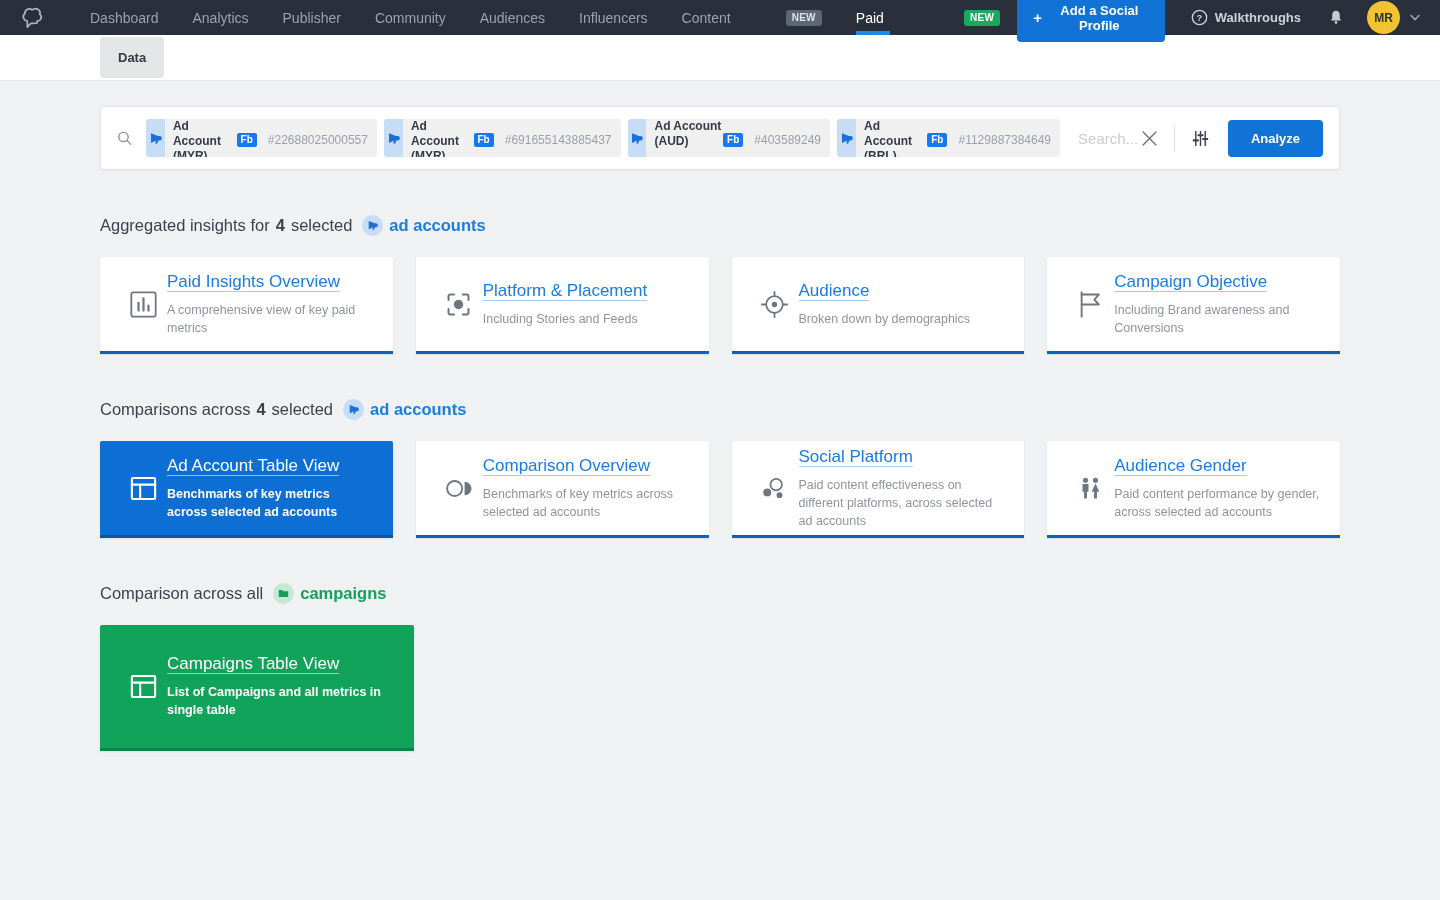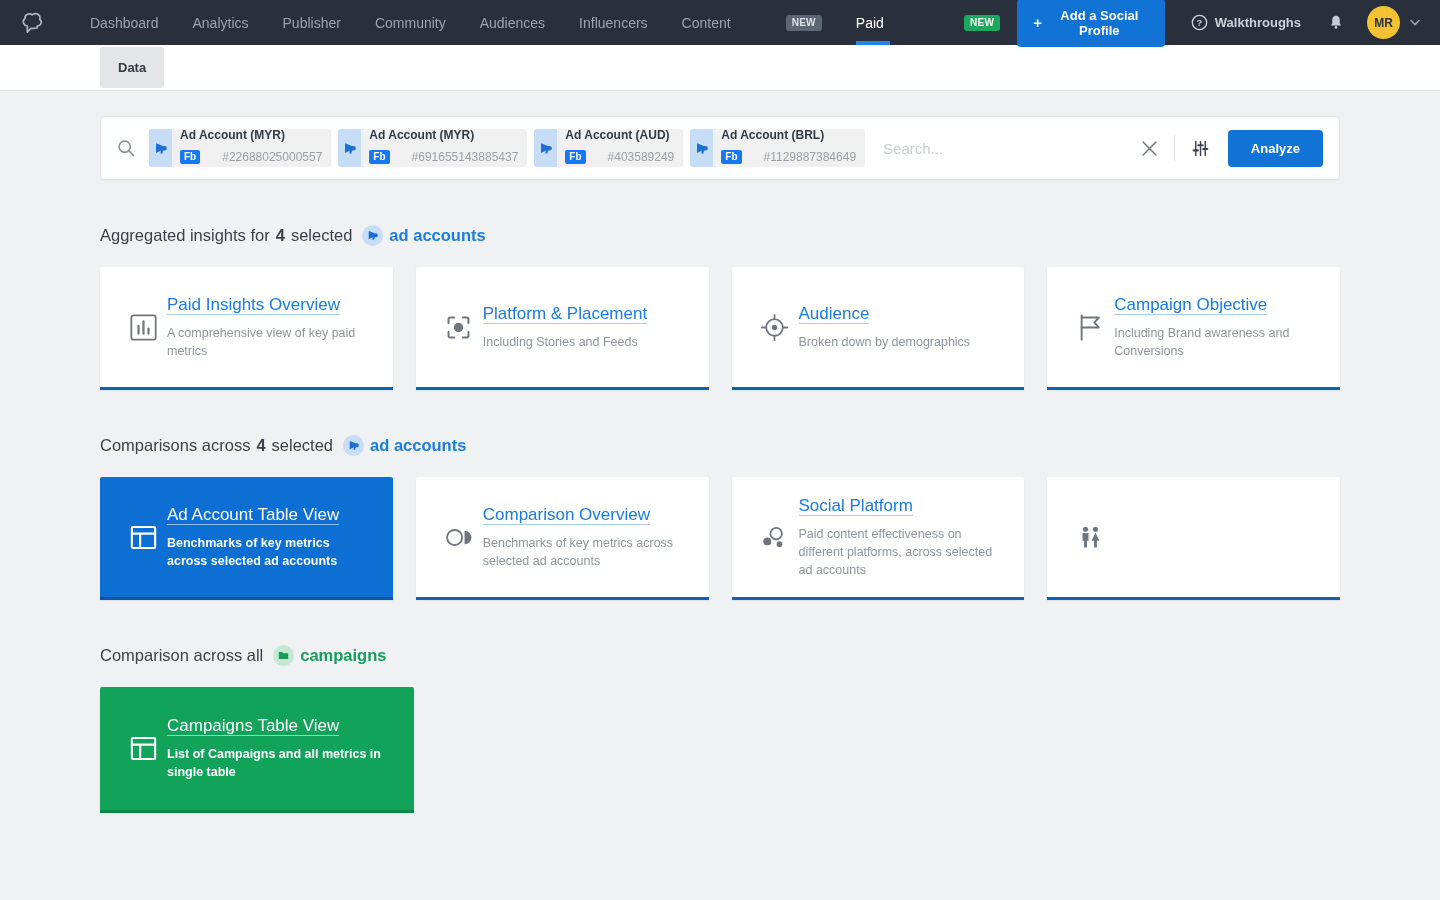--- a/index.html
+++ b/index.html
@@ -6,21 +6,21 @@
   html,body { width:1440px; height:900px; }
   body {
     font-family:"Liberation Sans", sans-serif;
     background:#f0f1f2;
     color:#3b424d;
     overflow:hidden;
   }
 
   
   .topnav {
-    height:45px; background:#29303c;
+    height:35px; background:#29303c;
     display:flex; align-items:center;
     padding:0 20px 0 18px;
   }
   .logo { display:flex; align-items:center; margin-right:28px; cursor:pointer; }
   .nav-items { display:flex; align-items:center; height:100%; }
   .nav-item {
     position:relative; height:100%;
     display:flex; align-items:center; gap:7px;
     padding:0 17px;
     font-size:14px; color:#9aa3ae; cursor:pointer; white-space:nowrap;
@@ -71,23 +71,23 @@
   .main { padding:25px 100px 0 100px; }
 
   .search-card {
     background:#fff; border:1px solid #e0e2e5; border-radius:4px;
     height:64px; display:flex; align-items:center; padding:0 16px;
     box-shadow:0 1px 2px rgba(0,0,0,.04);
   }
   .chips { display:flex; align-items:center; gap:7px; margin-left:13px; }
   .chip { display:flex; height:38px; border-radius:3px; overflow:hidden; cursor:pointer; }
   .chip-left { width:23px; background:#c7dcf5; display:flex; align-items:center; justify-content:center; }
-  .chip-right { background:#f0f0f1; padding:0 9px 4px 8px; display:flex; flex-direction:column; justify-content:center; }
+  .chip-right { background:#f0f0f1; padding:0 9px 4px 8px; display:flex; flex-direction:row; justify-content:center; }
   .chip-title { font-size:12px; font-weight:bold; color:#333b46; line-height:15px; }
-  .chip-row2 { display:flex; align-items:center; gap:22px; margin-top:7px; }
+  .chip-row2 { display:flex; align-items:center; gap:11px; margin-top:7px; }
   .fb-badge {
     background:#1877f2; color:#fff; font-size:10px; font-weight:bold;
     padding:2px 4px; border-radius:2px; line-height:1;
   }
   .chip-id { font-size:12px; color:#9aa0a8; }
   .search-input {
     flex:1; border:none; outline:none; margin-left:18px;
     font-family:inherit; font-size:15px; color:#3b82f6; min-width:60px; background:transparent;
   }
   .search-input::placeholder { color:#c9cdd2; }
@@ -111,21 +111,21 @@
     display:flex; align-items:center; justify-content:center; margin-left:4px;
   }
   .entity-badge.blue { background:#c7dcf5; }
   .entity-badge.green { background:#c4e8d4; }
   .entity-link { font-weight:bold; cursor:pointer; }
   .entity-link.blue { color:#1a7de0; }
   .entity-link.green { color:#14a05c; }
 
   .cards-row { display:flex; gap:23px; }
   .card {
-    flex:1; height:123px; background:#fff;
+    flex:1; height:97px; background:#fff;
     border-bottom:3px solid #0f62b5; border-radius:2px 2px 0 0;
     box-shadow:0 1px 2px rgba(0,0,0,.07);
     display:flex; align-items:center; padding-left:21px; cursor:pointer;
   }
   .card-icon { width:44px; display:flex; justify-content:center; flex-shrink:0; }
   .card-text { margin-left:2px; max-width:205px; }
   .card-title {
     display:inline; font-size:17px; color:#1a7ce2; text-decoration:none;
     border-bottom:1px solid #a9cdf2; line-height:1.35;
   }
@@ -427,20 +427,24 @@
     </div>
     <div class="card">
       <span class="card-icon">
           <svg width="31" height="31" viewBox="0 0 28 28" fill="#6e7680">
         <circle cx="9.5" cy="6.5" r="2.3"></circle>
         <path d="M6.8 10 H12.2 L12.2 17 H10.8 V23 H8.2 V17 H6.8 Z"></path>
         <circle cx="18.5" cy="6.5" r="2.3"></circle>
         <path d="M18.5 9.5 L22 17 H19.8 V23 H17.2 V17 H15 Z"></path>
       </svg>
         </span>
+      <span class="card-text">
+        <a class="card-title">Audience Gender</a>
+        <div class="card-desc">Paid content performance by gender, across selected ad accounts</div>
+      </span>
     </div>
   </div>
 
   <div class="section-heading">
     <span>Comparison across all</span>
     <span class="entity-badge green">
       <svg width="11" height="11" viewBox="0 0 14 14" fill="#139f58">
         <path d="M1 2.5 H5.2 L6.8 4.2 H13 V11.5 H1 Z"></path>
       </svg>
     </span>

